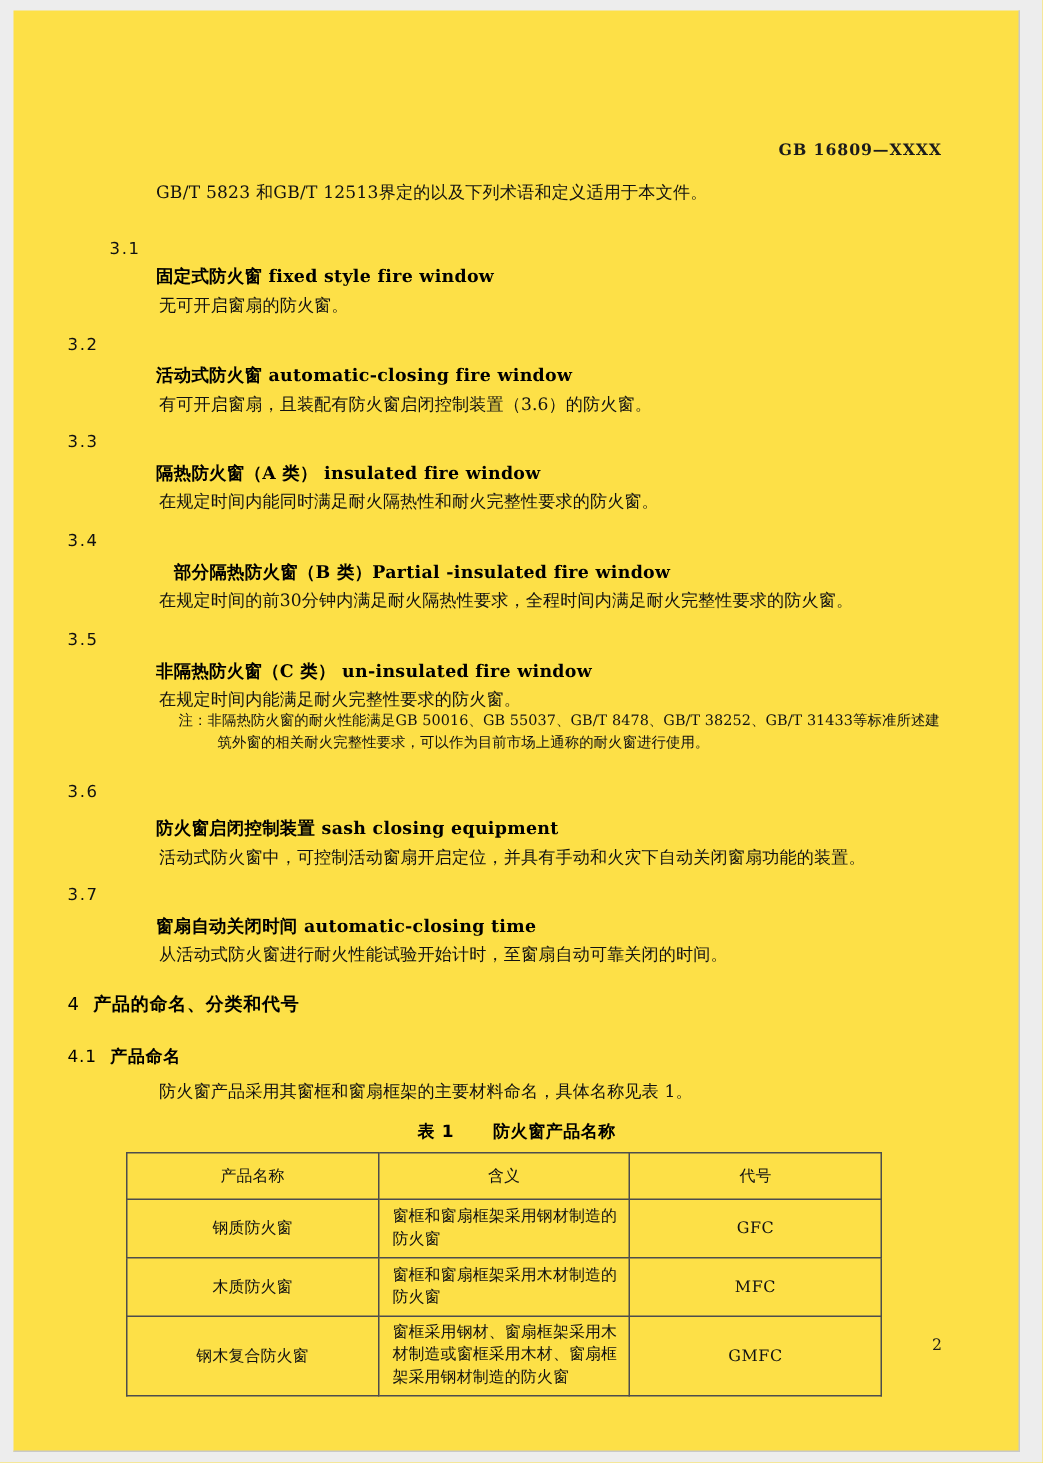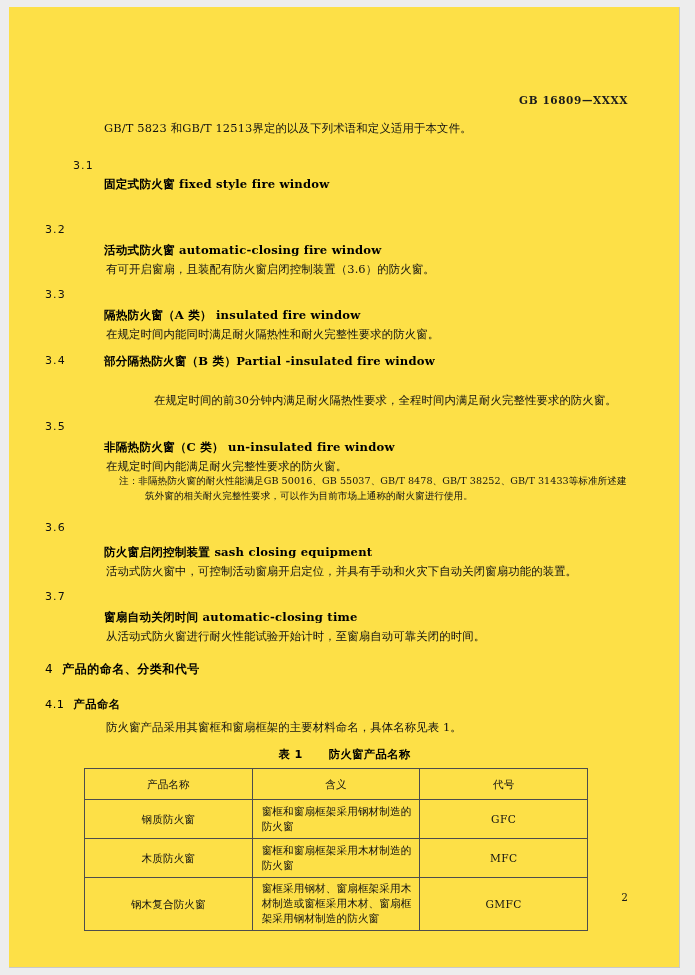--- a/index.html
+++ b/index.html
@@ -209,32 +209,33 @@
 
 <div class="page">
   <div class="content">
 
     <div class="doc-header">GB 16809—XXXX</div>
 
     <div class="blk lead-para">GB/T 5823 和GB/T 12513界定的以及下列术语和定义适用于本文件。</div>
 
     <div class="blk clause-num" style="top:152px;margin-left:28px;">3.1</div>
     <div class="blk term-title" style="top:170px;">固定式防火窗   fixed style fire window</div>
+    <div class="blk term-def" style="top:188px;">无可开启窗扇的防火窗。</div>
 
     <div class="blk clause-num" style="top:216px;">3.2</div>
     <div class="blk term-title" style="top:236px;">活动式防火窗   automatic-closing fire window</div>
     <div class="blk term-def" style="top:254px;">有可开启窗扇，且装配有防火窗启闭控制装置（3.6）的防火窗。</div>
 
     <div class="blk clause-num" style="top:281px;">3.3</div>
     <div class="blk term-def" style="top:319px;">在规定时间内能同时满足耐火隔热性和耐火完整性要求的防火窗。</div>
     <div class="blk term-title" style="top:301px;">隔热防火窗（A 类）   insulated fire window</div>
 
     <div class="blk clause-num" style="top:347px;">3.4</div>
-    <div class="blk term-title" style="top:347px;">部分隔热防火窗（B 类）Partial -insulated fire window</div>
-    <div class="blk term-def" style="top:385px;margin-left:48px;">在规定时间的前30分钟内满足耐火隔热性要求，全程时间内满足耐火完整性要求的防火窗。</div>
+    <div class="blk term-title" style="top:367px;margin-left:12px;">部分隔热防火窗（B 类）Partial -insulated fire window</div>
+    <div class="blk term-def" style="top:385px;">在规定时间的前30分钟内满足耐火隔热性要求，全程时间内满足耐火完整性要求的防火窗。</div>
 
     <div class="blk clause-num" style="top:413px;">3.5</div>
     <div class="blk term-title" style="top:433px;">非隔热防火窗（C 类）   un-insulated fire window</div>
     <div class="blk term-def" style="top:451px;">在规定时间内能满足耐火完整性要求的防火窗。</div>
 
     <div class="blk note">
       <span class="note-body">
         <span class="note-label">注：</span><span>非隔热防火窗的耐火性能满足GB 50016、GB 55037、GB/T 8478、GB/T 38252、GB/T 31433等标准所述建筑外窗的相关耐火完整性要求，可以作为目前市场上通称的耐火窗进行使用。</span>
       </span>
     </div>

